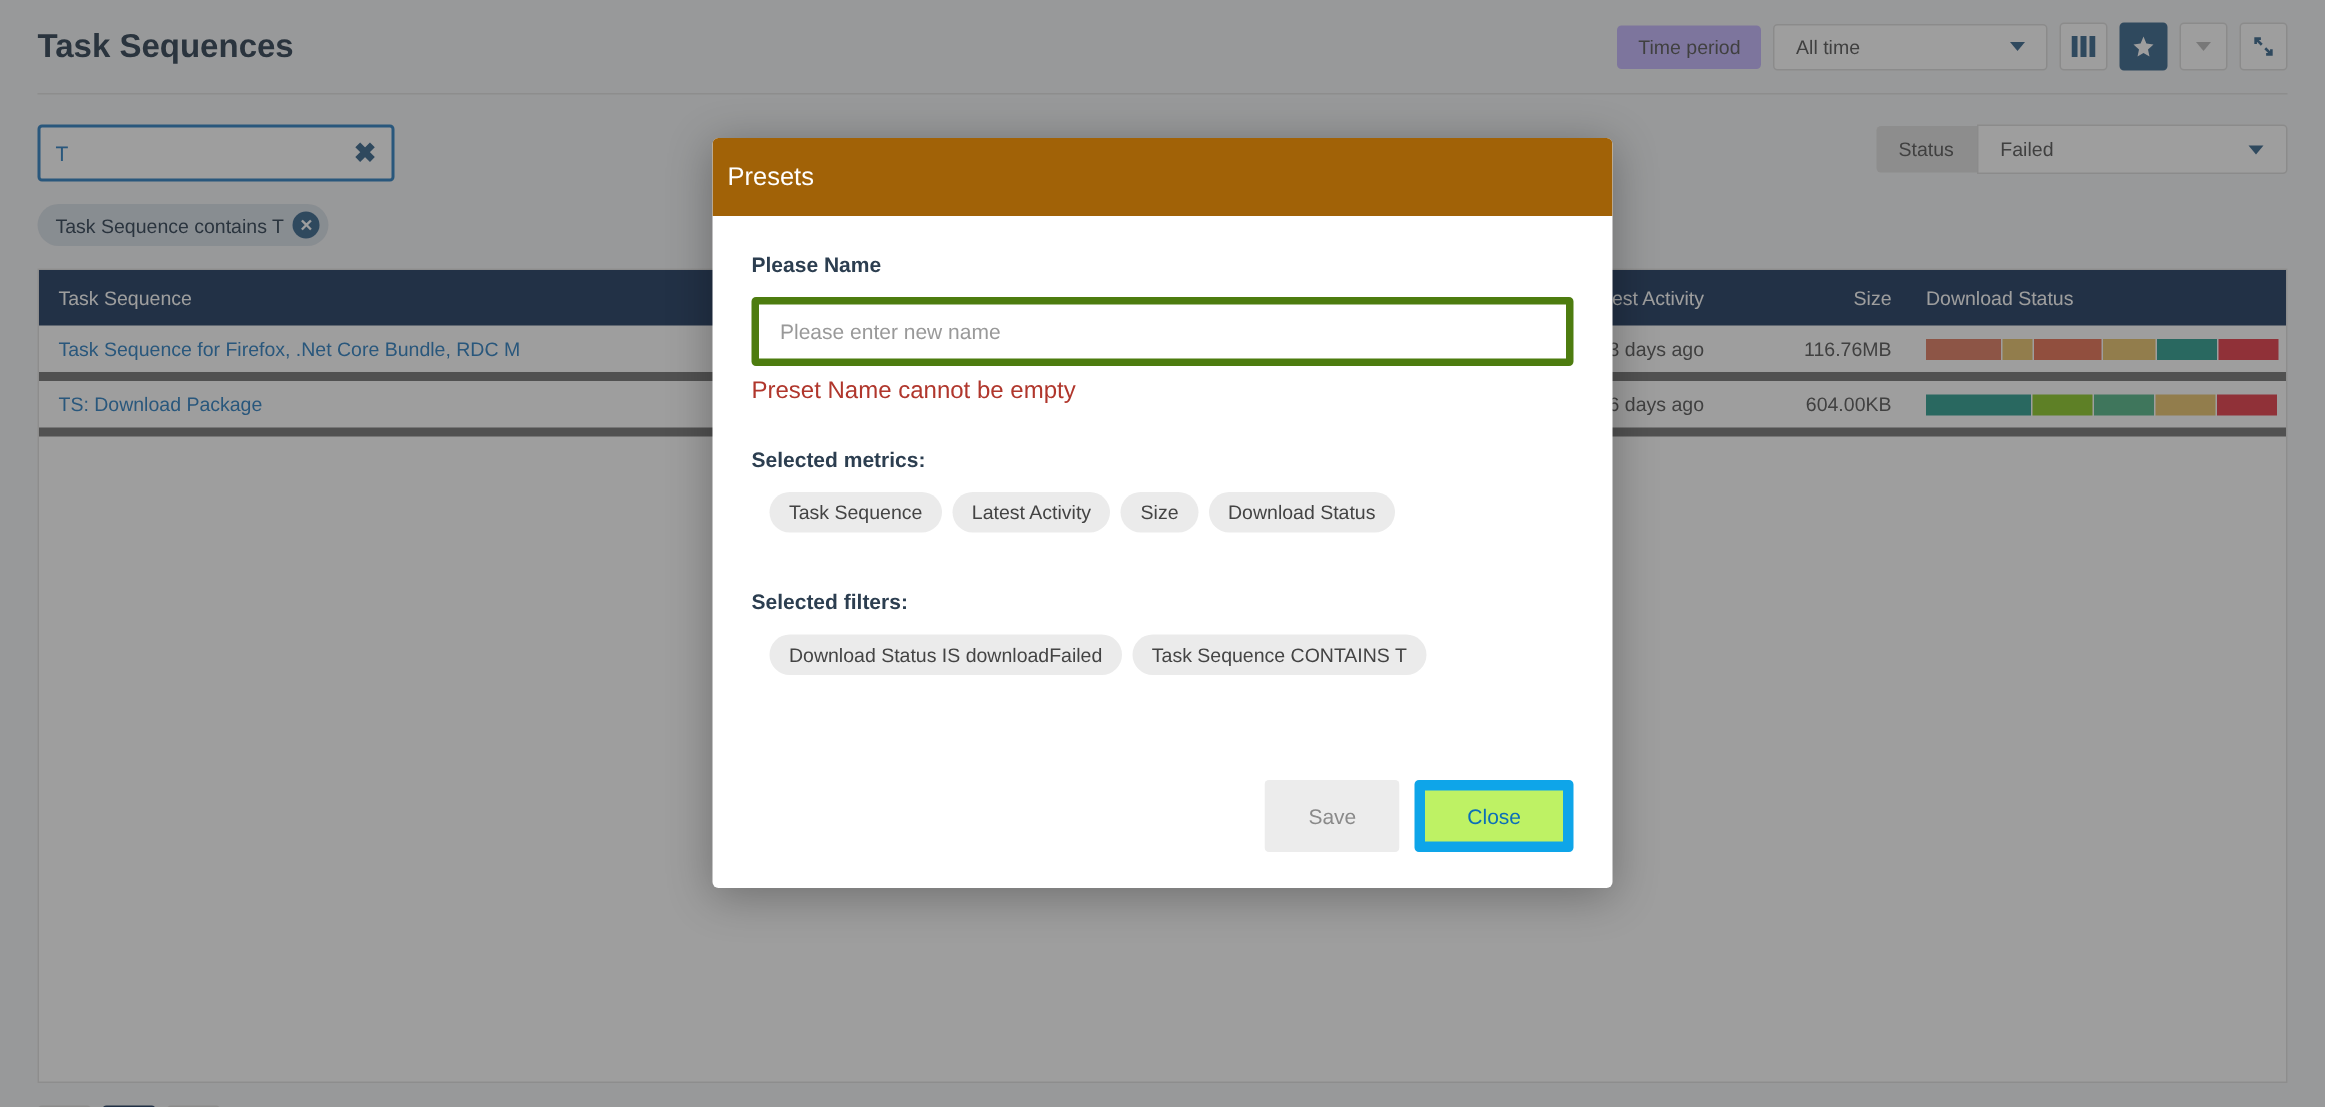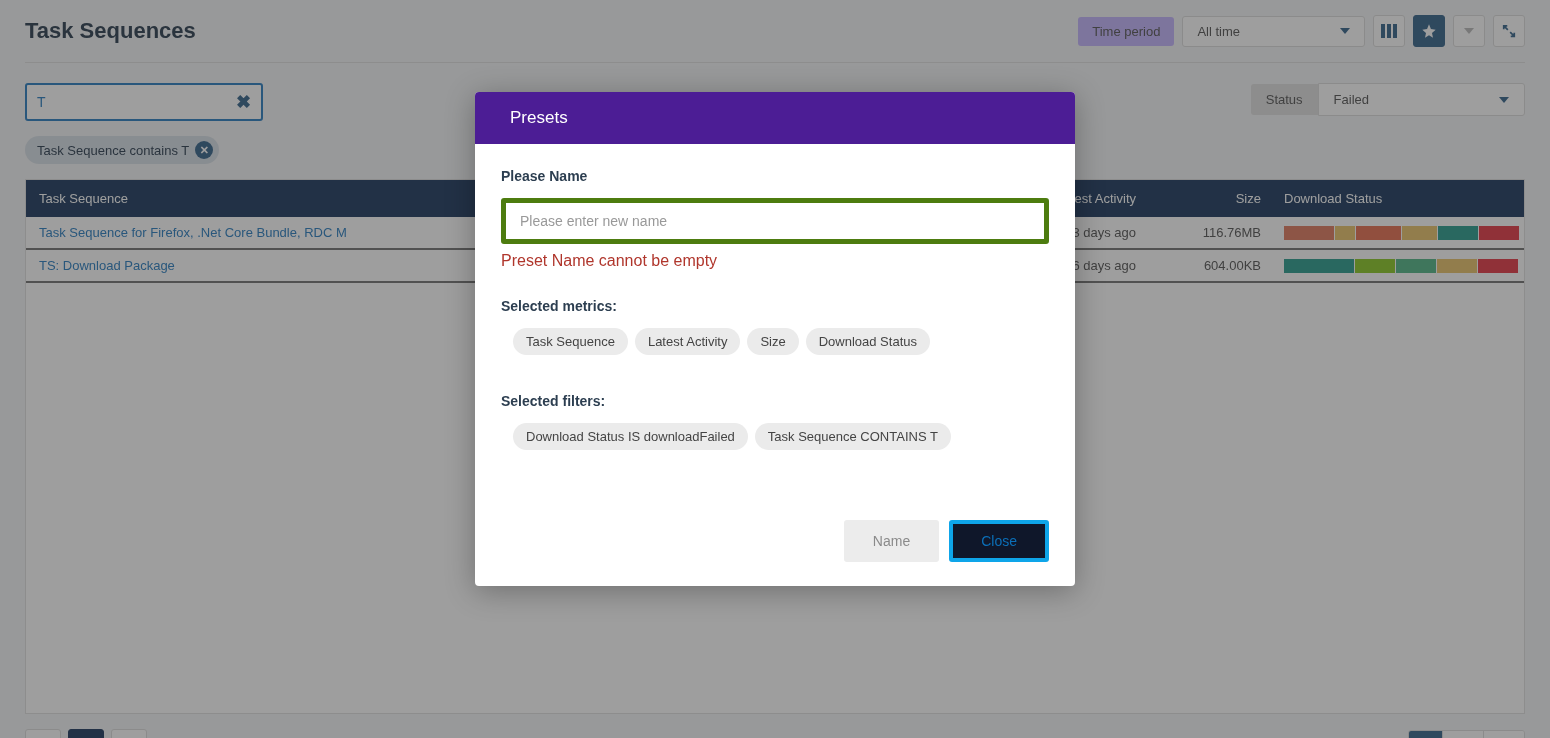--- a/index.html
+++ b/index.html
@@ -25,53 +25,53 @@
 .filter-chip{display:inline-flex;align-items:center;background:#d8e0e8;padding:5px 6px 5px 12px;border-radius:15px;font-size:13px;color:#2c3e50;margin-bottom:15px}
 .chip-close{background:#36648b;color:#fff;border-radius:50%;width:18px;height:18px;display:flex;align-items:center;justify-content:center;margin-left:6px;font-size:11px;font-weight:bold}
 
 .table-container{border:1px solid #e0e0e0;background:#fff}
 .table-header{background:#1e3a5f;color:#fff;display:flex;padding:11px 8px;font-size:13px;font-weight:500}
 .col-name{flex:1;padding-left:5px}
 .col-activity{width:160px;text-align:right;padding-right:20px}
 .col-size{width:120px;text-align:right;padding-right:15px}
 .col-status{width:240px;padding-left:8px}
 
-.table-row{display:flex;padding:8px;font-size:13px;border-bottom:2px solid #737373;align-items:center}
+.table-row{display:flex;padding:8px;font-size:13px;border-bottom:6px solid #737373;align-items:center}
 .table-row .col-name{color:#2b7ec1}
 .table-row .col-activity,.table-row .col-size{color:#555}
 .status-bar{display:flex;height:14px;width:230px;gap:1px}
 .seg{flex:0 0 auto;height:100%}
 .table-empty{height:430px}
 
 .footer{display:flex;justify-content:space-between;align-items:center;margin-top:15px}
 .paginator{display:flex;gap:7px}
 .pg-btn{width:36px;height:34px;border:1px solid #ddd;background:#fff;border-radius:3px;display:flex;align-items:center;justify-content:center;color:#999;font-size:13px}
 .pg-btn.active{background:#1e3a5f;color:#fff;border-color:#1e3a5f}
 .footer-right{display:flex;align-items:center;gap:15px}
 .count-text{font-size:13px;color:#555}
 .page-sizes{display:flex;border:1px solid #ddd;border-radius:3px;overflow:hidden}
 .ps-btn{padding:8px 10px;font-size:12px;background:#fff;color:#999;border-right:1px solid #ddd}
 .ps-btn:last-child{border-right:none}
 .ps-btn.active{background:#36648b;color:#fff}
 
 .overlay{position:absolute;inset:0;background:rgba(40,40,40,0.45);display:flex;align-items:flex-start;justify-content:center;padding-top:92px}
 .modal{background:#fff;width:600px;border-radius:4px;overflow:hidden;box-shadow:0 5px 30px rgba(0,0,0,0.3)}
-.modal-header{background:#4c1d95;color:#fff;padding:16px 35px;font-size:17px}
+.modal-header{background:#a16207;color:#fff;padding:16px 10px;font-size:17px}
 .modal-body{padding:24px 26px}
 .field-label{font-size:14px;font-weight:600;color:#2c3e50;margin-bottom:14px}
 .preset-input{width:100%;border:5px solid #4d7c0f;border-radius:3px;padding:10px 14px;font-size:14px;outline:none}
 .preset-input::placeholder{color:#999}
 .field-error{color:#b0362c;font-size:16px;margin-top:8px}
 .section-title{font-size:14px;font-weight:700;color:#2c3e50;margin-top:28px;margin-bottom:14px}
 .chips{display:flex;flex-wrap:wrap;gap:7px;margin-left:12px}
 .chip{background:#ebebeb;color:#444;padding:6px 13px;border-radius:14px;font-size:13px}
 .modal-actions{display:flex;justify-content:flex-end;gap:10px;margin-top:70px}
 .btn{padding:9px 28px;border-radius:3px;font-size:14px;cursor:pointer;border:1px solid transparent}
 .btn-save{background:#ececec;color:#8a8a8a}
-.btn-close{background:#0f172a;color:#0b6fb8;border:4px solid #0ea5e9}
+.btn-close{background:#bef264;color:#0b6fb8;border:7px solid #0ea5e9}
 
 .tri-down{width:0;height:0;border-left:5px solid transparent;border-right:5px solid transparent;border-top:6px solid #36648b;display:inline-block}
 svg{display:block}
 </style>
 </head>
 <body>
 
 <div class="page">
   <div class="header">
     <div class="page-title">Task Sequences</div>
@@ -201,18 +201,18 @@
           <div class="chip">Download Status</div>
         </div>
 
       <div class="section-title" style="margin-top:38px">Selected filters:</div>
       <div class="chips" id="filters-chips">
           <div class="chip">Download Status IS downloadFailed</div>
           <div class="chip">Task Sequence CONTAINS T</div>
         </div>
 
       <div class="modal-actions">
-        <button class="btn btn-save">Name</button>
+        <button class="btn btn-save">Save</button>
         <button class="btn btn-close">Close</button>
       </div>
     </div>
   </div>
 </div>
 
 </body></html>

